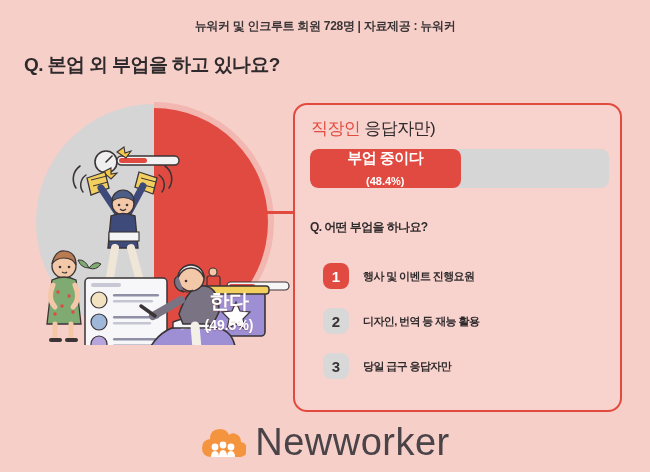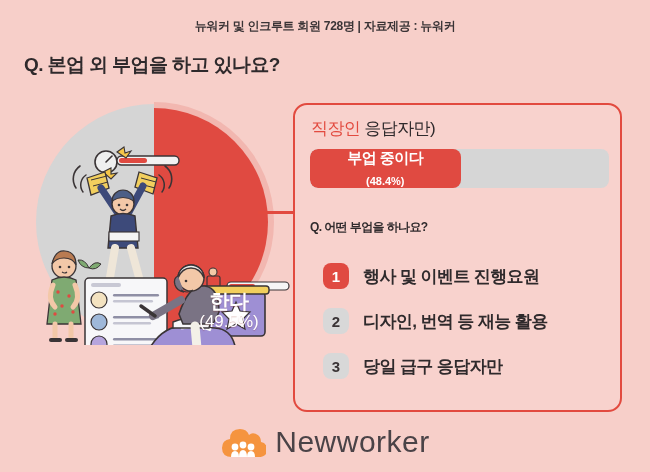--- a/index.html
+++ b/index.html
@@ -24,21 +24,21 @@
 
   
   .pie-wrap{position:absolute;left:31px;top:100px;width:260px;height:245px;}
   .pie-svg{position:absolute;left:0;top:0;}
   .pie-label{
     position:absolute;left:150px;top:190px;width:96px;
     text-align:center;color:#ffffff;line-height:1.12;
     text-shadow:0 1px 1px rgba(140,30,25,.25);
   }
   .pie-label .pl-main{display:block;font-size:20px;font-weight:bold;letter-spacing:-0.5px;}
-  .pie-label .pl-pct{display:block;font-size:17px;font-weight:normal;}
+  .pie-label .pl-pct{display:block;font-size:14px;font-weight:bold;margin-top:6px;}
 
   
   .illus{position:absolute;left:0;top:0;}
 
   
   .connector{
     position:absolute;left:258px;top:211px;width:40px;height:3px;
     background:#e24a3f;
   }
 
@@ -78,31 +78,31 @@
   .rank-list{position:absolute;left:28px;top:155px;width:290px;}
   .rank-item{display:flex;align-items:center;height:32px;margin-bottom:13px;}
   .rank-badge{
     width:26px;height:26px;border-radius:8px;
     display:flex;align-items:center;justify-content:center;
     font-size:15px;font-weight:bold;flex:0 0 auto;
   }
   .rank-badge.b1{background:#e04a41;color:#ffffff;}
   .rank-badge.b2,.rank-badge.b3{background:#d8d8d8;color:#3a3436;}
   .rank-text{
-    margin-left:14px;font-size:17px;font-weight:bold;
+    margin-left:14px;font-size:11px;font-weight:bold;
     color:#2f2a2c;letter-spacing:-0.6px;white-space:nowrap;
   }
 
   
   .logo-wrap{
     position:absolute;left:0;top:418px;width:650px;height:48px;
     display:flex;align-items:center;justify-content:center;
   }
   .logo-text{
-    font-size:30px;font-weight:normal;color:#4a4347;
+    font-size:38px;font-weight:normal;color:#4a4347;
     letter-spacing:0.5px;margin-left:9px;
   }
 </style>
 </head>
 <body>
 
 <div class="header-source">뉴워커 및 인크루트 회원 728명 | 자료제공 : 뉴워커</div>
 <div class="page-question">Q. 본업 외 부업을 하고 있나요?</div>
 
 <div class="pie-wrap">

